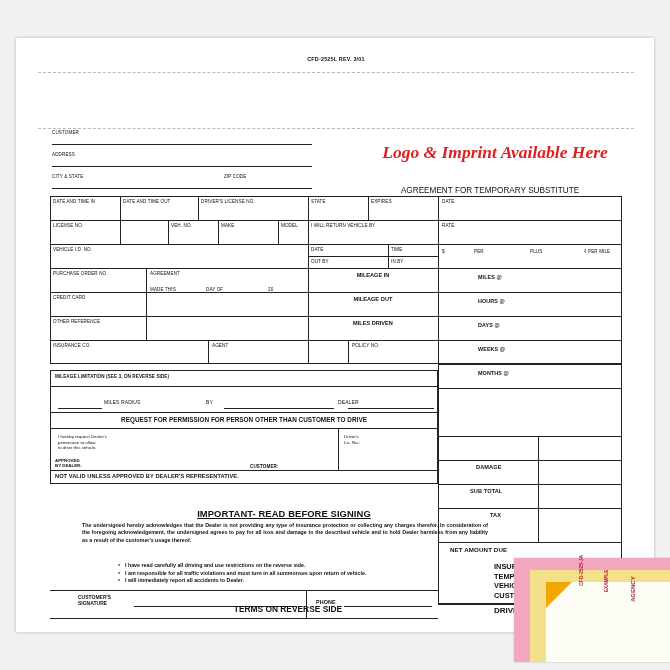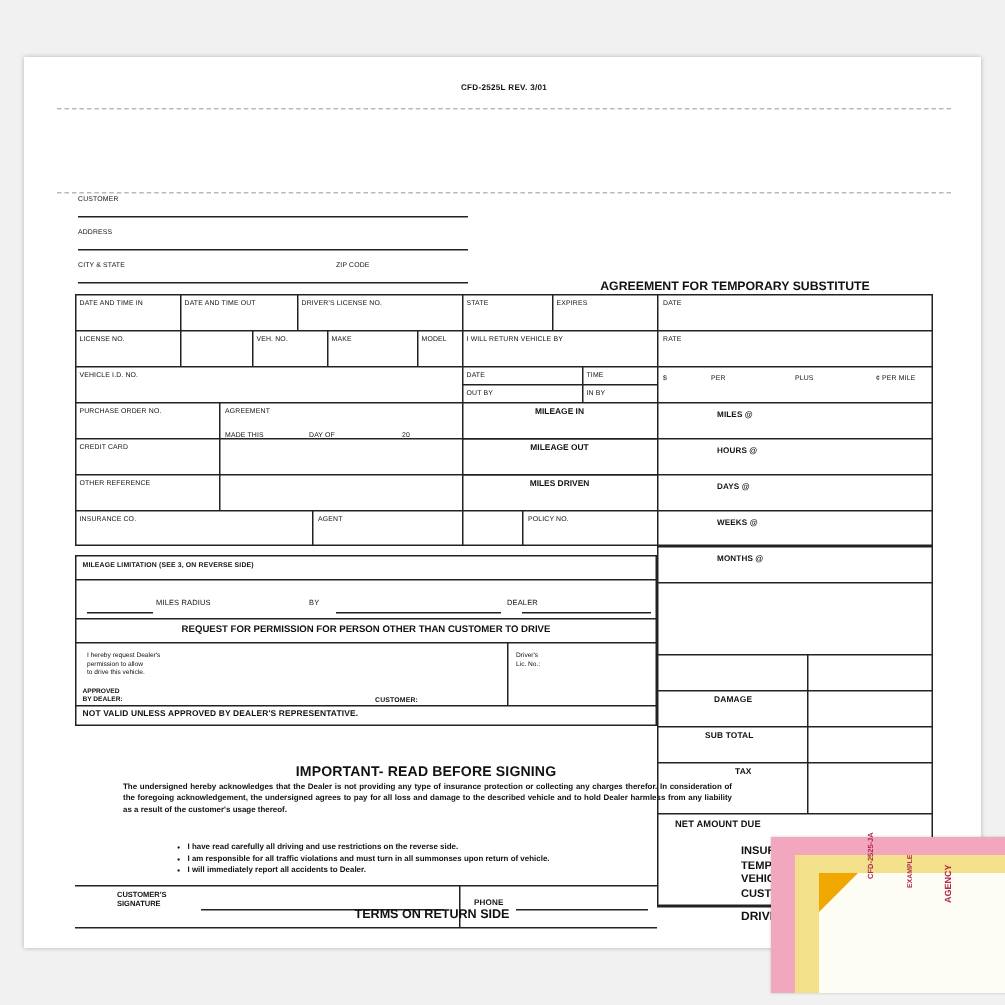--- a/index.html
+++ b/index.html
@@ -29,35 +29,35 @@
     border-top:1px dashed #b9b9b9;
   }
   .logo{
     position:absolute;left:318px;top:96px;width:278px;
     color:#e02020;font-family:"Liberation Serif", serif;
     font-style:italic;font-weight:bold;font-size:17.5px;
     text-align:center;
   }
   .agr{
     position:absolute;left:308px;top:140px;width:288px;text-align:center;
-    font-weight:bold;font-size:8.2px;line-height:10px;
+    font-weight:normal;font-size:8.2px;line-height:10px;
   }
   .box{position:absolute;border:1px solid #222;box-sizing:border-box;}
   .ln{position:absolute;background:#222;height:1px;}
   .vl{position:absolute;background:#222;width:1px;}
   .lbl{position:absolute;font-size:4.6px;letter-spacing:.1px;white-space:nowrap;}
   .lbl.b{font-weight:bold;}
   .ul{position:absolute;border-bottom:1px solid #222;}
   .ctr{position:absolute;text-align:center;font-size:5.6px;font-weight:bold;line-height:7px;}
   .hdr{
     position:absolute;text-align:center;font-weight:bold;
   }
   .imp{
     position:absolute;left:46px;top:462px;width:400px;text-align:center;
-    font-size:9.4px;font-weight:bold;letter-spacing:.1px;
+    font-size:9.4px;font-weight:bold;letter-spacing:.1px;text-decoration:underline;
   }
   .para{
     position:absolute;left:44px;top:476px;width:406px;
     font-size:5.3px;line-height:7.3px;font-weight:bold;text-align:justify;
   }
   .bullets{
     position:absolute;left:80px;top:516px;width:372px;
     font-size:5.3px;line-height:7.6px;font-weight:bold;
   }
   .bullets div{position:relative;padding-left:7px;}
@@ -110,20 +110,21 @@
 <body>
 
 <div class="page">
   <div class="form">
 
     <div class="ttl">CFD-2525L   REV. 3/01</div>
 
     <div class="perf" style="top:26px;"></div>
     <div class="perf" style="top:82px;"></div>
 
+    <div class="logo">Logo &amp; Imprint Available Here</div>
 
     <div class="agr">
       <div>AGREEMENT FOR TEMPORARY SUBSTITUTE</div>
     </div>
 
     <div class="lbl" style="left:14px;top:84px;">CUSTOMER</div>
     <div class="ul" style="left:14px;top:98px;width:260px;"></div>
 
     <div class="lbl" style="left:14px;top:106px;">ADDRESS</div>
     <div class="ul" style="left:14px;top:120px;width:260px;"></div>
@@ -284,21 +285,21 @@
     <div class="ln" style="left:12px;top:572px;width:388px;"></div>
     <div class="vl" style="left:268px;top:544px;height:28px;"></div>
     <div style="position:absolute;left:40px;top:548px;font-size:5px;font-weight:bold;line-height:6.4px;">
       <div>CUSTOMER'S</div>
       <div>SIGNATURE</div>
     </div>
     <div class="ul" style="left:96px;top:560px;width:162px;"></div>
     <div class="lbl b" style="left:278px;top:553px;font-size:5.4px;">PHONE</div>
     <div class="ul" style="left:306px;top:560px;width:88px;"></div>
 
-    <div class="terms">TERMS ON RETURN SIDE</div>
+    <div class="terms">TERMS ON REVERSE SIDE</div>
 
     <div class="copy copy-pink"></div>
     <div class="copy copy-yellow"></div>
     <div class="copy copy-white"></div>
     <div class="copy copy-fold"></div>
     <div class="copy-txt">CFD-2525-JA</div>
     <div class="copy-txt2">EXAMPLE</div>
     <div class="copy-txt3">AGENCY</div>
 
   </div>

